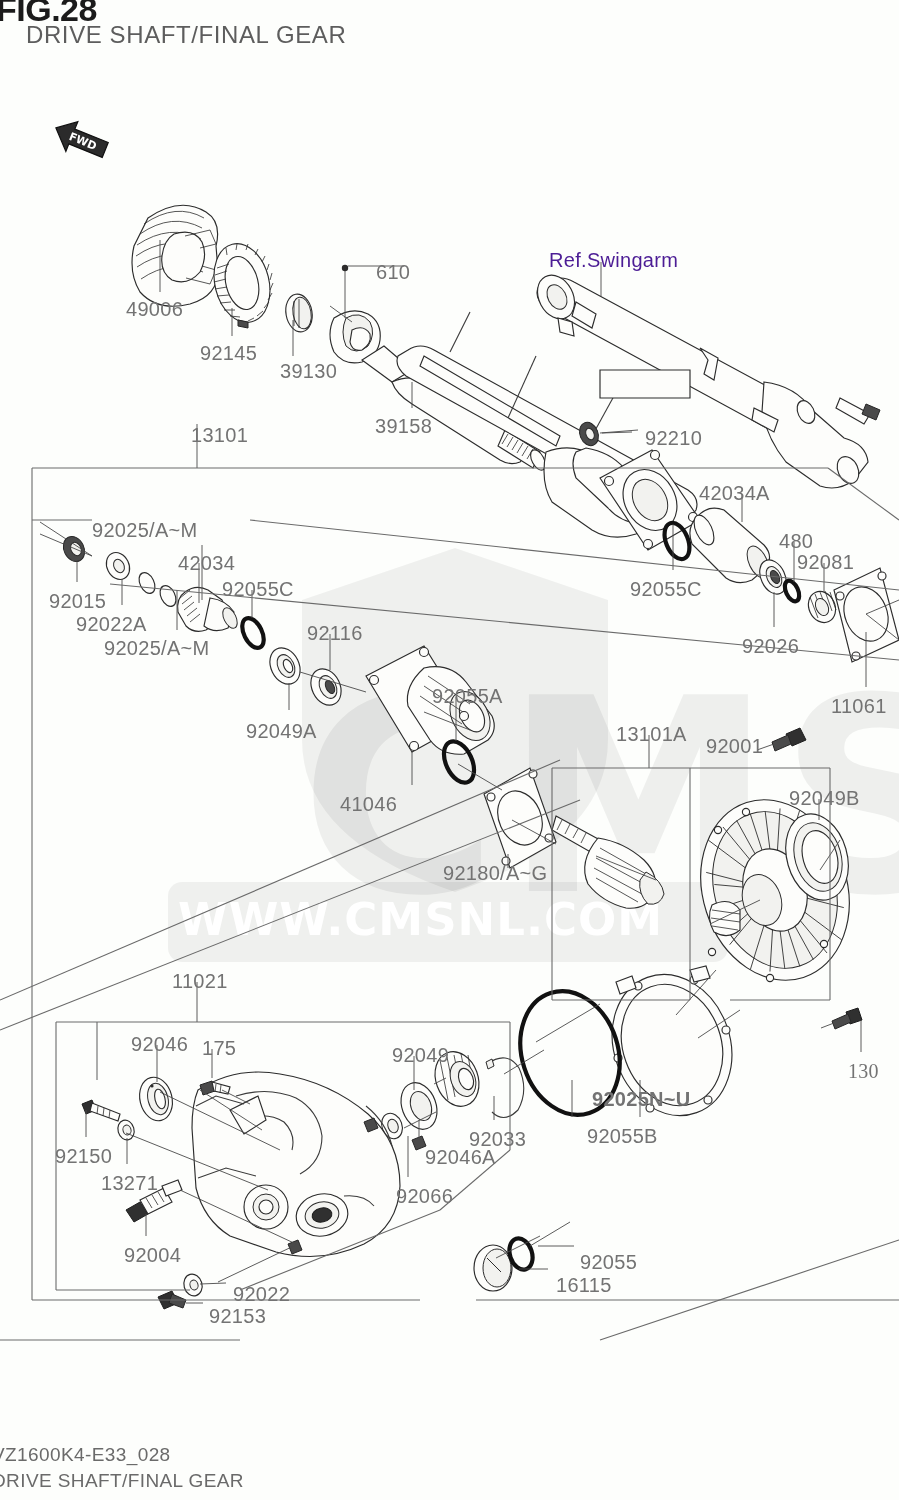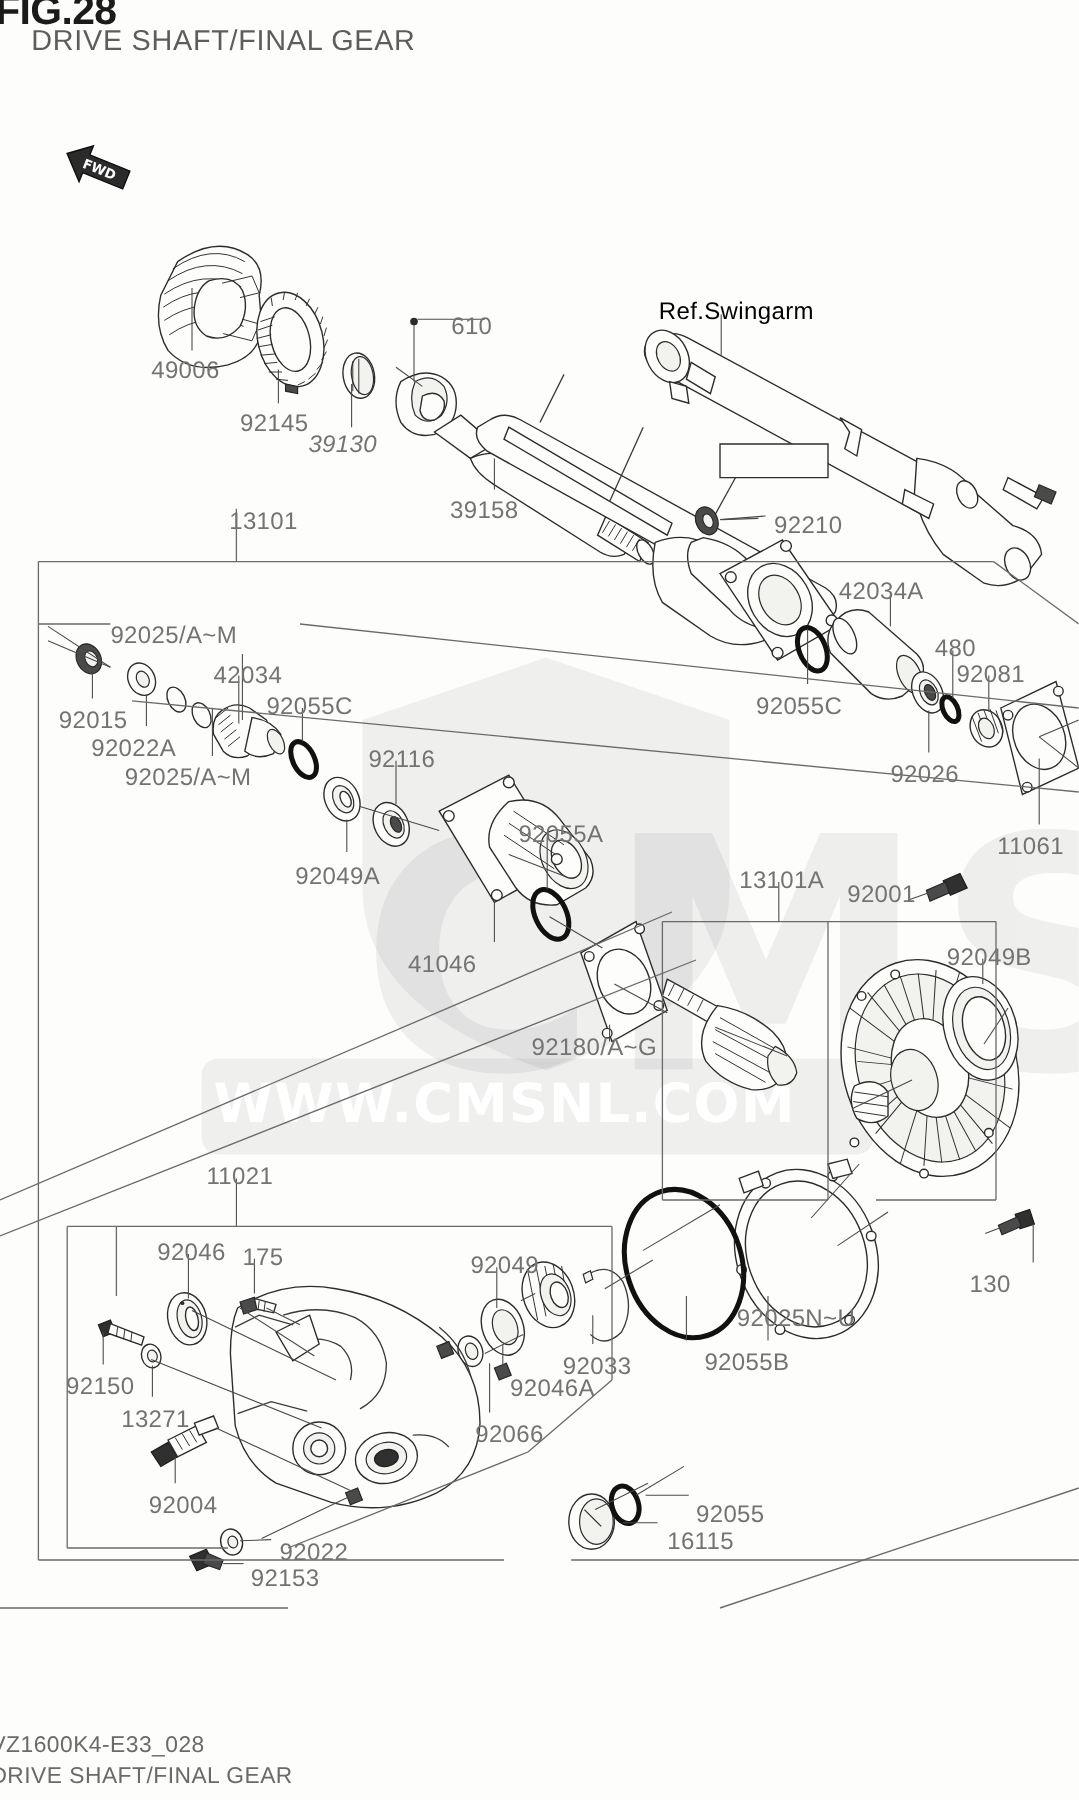--- a/index.html
+++ b/index.html
@@ -613,25 +613,25 @@
       <path d="M0 1030 L580 800"></path>
       <path d="M110 584 L899 660"></path>
       <path d="M250 520 L899 590"></path>
       <path d="M600 1340 L899 1240"></path>
       <path d="M0 1340 L240 1340"></path>
     </g>
   </svg>
 
   <div class="lbl" style="left:126px;top:298px;text-align:right;">49006</div>
   <div class="lbl" style="left:200px;top:342px;">92145</div>
-  <div class="lbl" style="left:257px;top:360px;font-style:italic;">39130</div>
+  <div class="lbl" style="left:280px;top:360px;">39130</div>
   <div class="lbl" style="left:376px;top:261px;">610</div>
   <div class="lbl" style="left:375px;top:415px;">39158</div>
   <div class="lbl" style="left:191px;top:424px;">13101</div>
-  <div class="lbl" style="left:549px;top:249px;color:#000000;">Ref.Swingarm</div>
+  <div class="lbl" style="left:549px;top:249px;color:#4c1d95;">Ref.Swingarm</div>
   <div class="lbl" style="left:645px;top:427px;">92210</div>
   <div class="lbl" style="left:699px;top:482px;">42034A</div>
   <div class="lbl" style="left:630px;top:578px;">92055C</div>
   <div class="lbl" style="left:779px;top:530px;">480</div>
   <div class="lbl" style="left:797px;top:551px;">92081</div>
   <div class="lbl" style="left:742px;top:635px;">92026</div>
   <div class="lbl" style="left:831px;top:695px;">11061</div>
   <div class="lbl" style="left:92px;top:519px;">92025/A~M</div>
   <div class="lbl" style="left:49px;top:590px;">92015</div>
   <div class="lbl" style="left:76px;top:613px;">92022A</div>
@@ -639,34 +639,34 @@
   <div class="lbl" style="left:178px;top:552px;">42034</div>
   <div class="lbl" style="left:222px;top:578px;">92055C</div>
   <div class="lbl" style="left:307px;top:622px;">92116</div>
   <div class="lbl" style="left:246px;top:720px;">92049A</div>
   <div class="lbl" style="left:340px;top:793px;">41046</div>
   <div class="lbl" style="left:432px;top:685px;">92055A</div>
   <div class="lbl" style="left:443px;top:862px;">92180/A~G</div>
   <div class="lbl" style="left:616px;top:723px;">13101A</div>
   <div class="lbl" style="left:706px;top:735px;">92001</div>
   <div class="lbl" style="left:789px;top:787px;">92049B</div>
-  <div class="lbl" style="left:808px;top:1060px;">130</div>
+  <div class="lbl" style="left:848px;top:1060px;font-family:Liberation Serif, serif;">130</div>
   <div class="lbl" style="left:172px;top:970px;">11021</div>
   <div class="lbl" style="left:131px;top:1033px;">92046</div>
   <div class="lbl" style="left:202px;top:1037px;">175</div>
   <div class="lbl" style="left:55px;top:1145px;">92150</div>
   <div class="lbl" style="left:101px;top:1172px;">13271</div>
   <div class="lbl" style="left:124px;top:1244px;">92004</div>
   <div class="lbl" style="left:233px;top:1283px;">92022</div>
   <div class="lbl" style="left:209px;top:1305px;">92153</div>
   <div class="lbl" style="left:392px;top:1044px;">92049</div>
   <div class="lbl" style="left:469px;top:1128px;">92033</div>
   <div class="lbl" style="left:425px;top:1146px;">92046A</div>
   <div class="lbl" style="left:396px;top:1185px;">92066</div>
   <div class="lbl" style="left:547px;top:1125px;margin-left:40px;">92055B</div>
-  <div class="lbl" style="left:614px;top:1088px;">92025N~U</div>
+  <div class="lbl" style="left:592px;top:1088px;font-weight:bold;">92025N~U</div>
   <div class="lbl" style="left:580px;top:1251px;">92055</div>
   <div class="lbl" style="left:556px;top:1274px;">16115</div>
 
   <div class="foot-code">VZ1600K4-E33_028</div>
   <div class="foot-desc">DRIVE SHAFT/FINAL GEAR</div>
 
 </div>
 
 </body></html>

